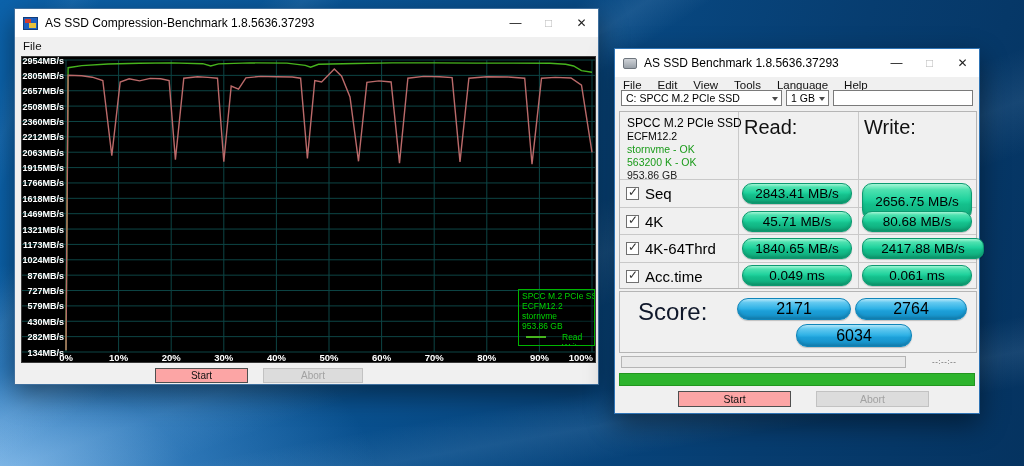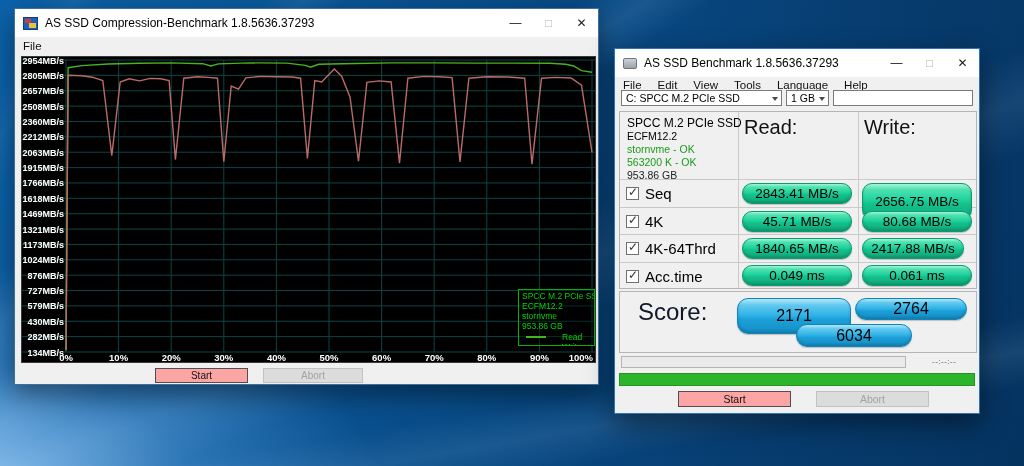--- a/index.html
+++ b/index.html
@@ -278,37 +278,37 @@
         <div class="pill" style="left:242px; top:3px; width:110px; height:21px;">80.68 MB/s</div>
       </div>
       <div class="trow">
         <div class="rowlabel">
           <span class="cb">
               <span class="tick">✓</span>
             </span>
           <span class="txt">4K-64Thrd</span>
         </div>
         <div class="pill" style="left:122px; top:3px; width:110px; height:21px;">1840.65 MB/s</div>
-        <div class="pill" style="left:242px; top:3px; width:102px; height:21px;">2417.88 MB/s</div>
+        <div class="pill" style="left:242px; top:3px; width:122px; height:21px;border-radius:8px;">2417.88 MB/s</div>
       </div>
       <div class="trow">
         <div class="rowlabel">
           <span class="cb">
               <span class="tick">✓</span>
             </span>
           <span class="txt">Acc.time</span>
         </div>
         <div class="pill" style="left:122px; top:2px; width:110px; height:21px;">0.049 ms</div>
         <div class="pill" style="left:242px; top:2px; width:110px; height:21px;">0.061 ms</div>
       </div>
     </div>
 
     <div class="scorebox">
       <div class="score-label">Score:</div>
-      <div class="pill blue" style="left:117px; top:6px; width:114px; height:36px;">2171</div>
+      <div class="pill blue" style="left:117px; top:6px; width:114px; height:22px;">2171</div>
       <div class="pill blue" style="left:235px; top:6px; width:112px; height:22px;">2764</div>
       <div class="pill blue" style="left:176px; top:32px; width:116px; height:23px;">6034</div>
     </div>
 
     <div class="pbar"></div>
     <div class="eta">--:--:--</div>
     <div class="greenbar"></div>
 
     <div class="btn primary bench-start">Start</div>
     <div class="btn disabled bench-abort">Abort</div>

